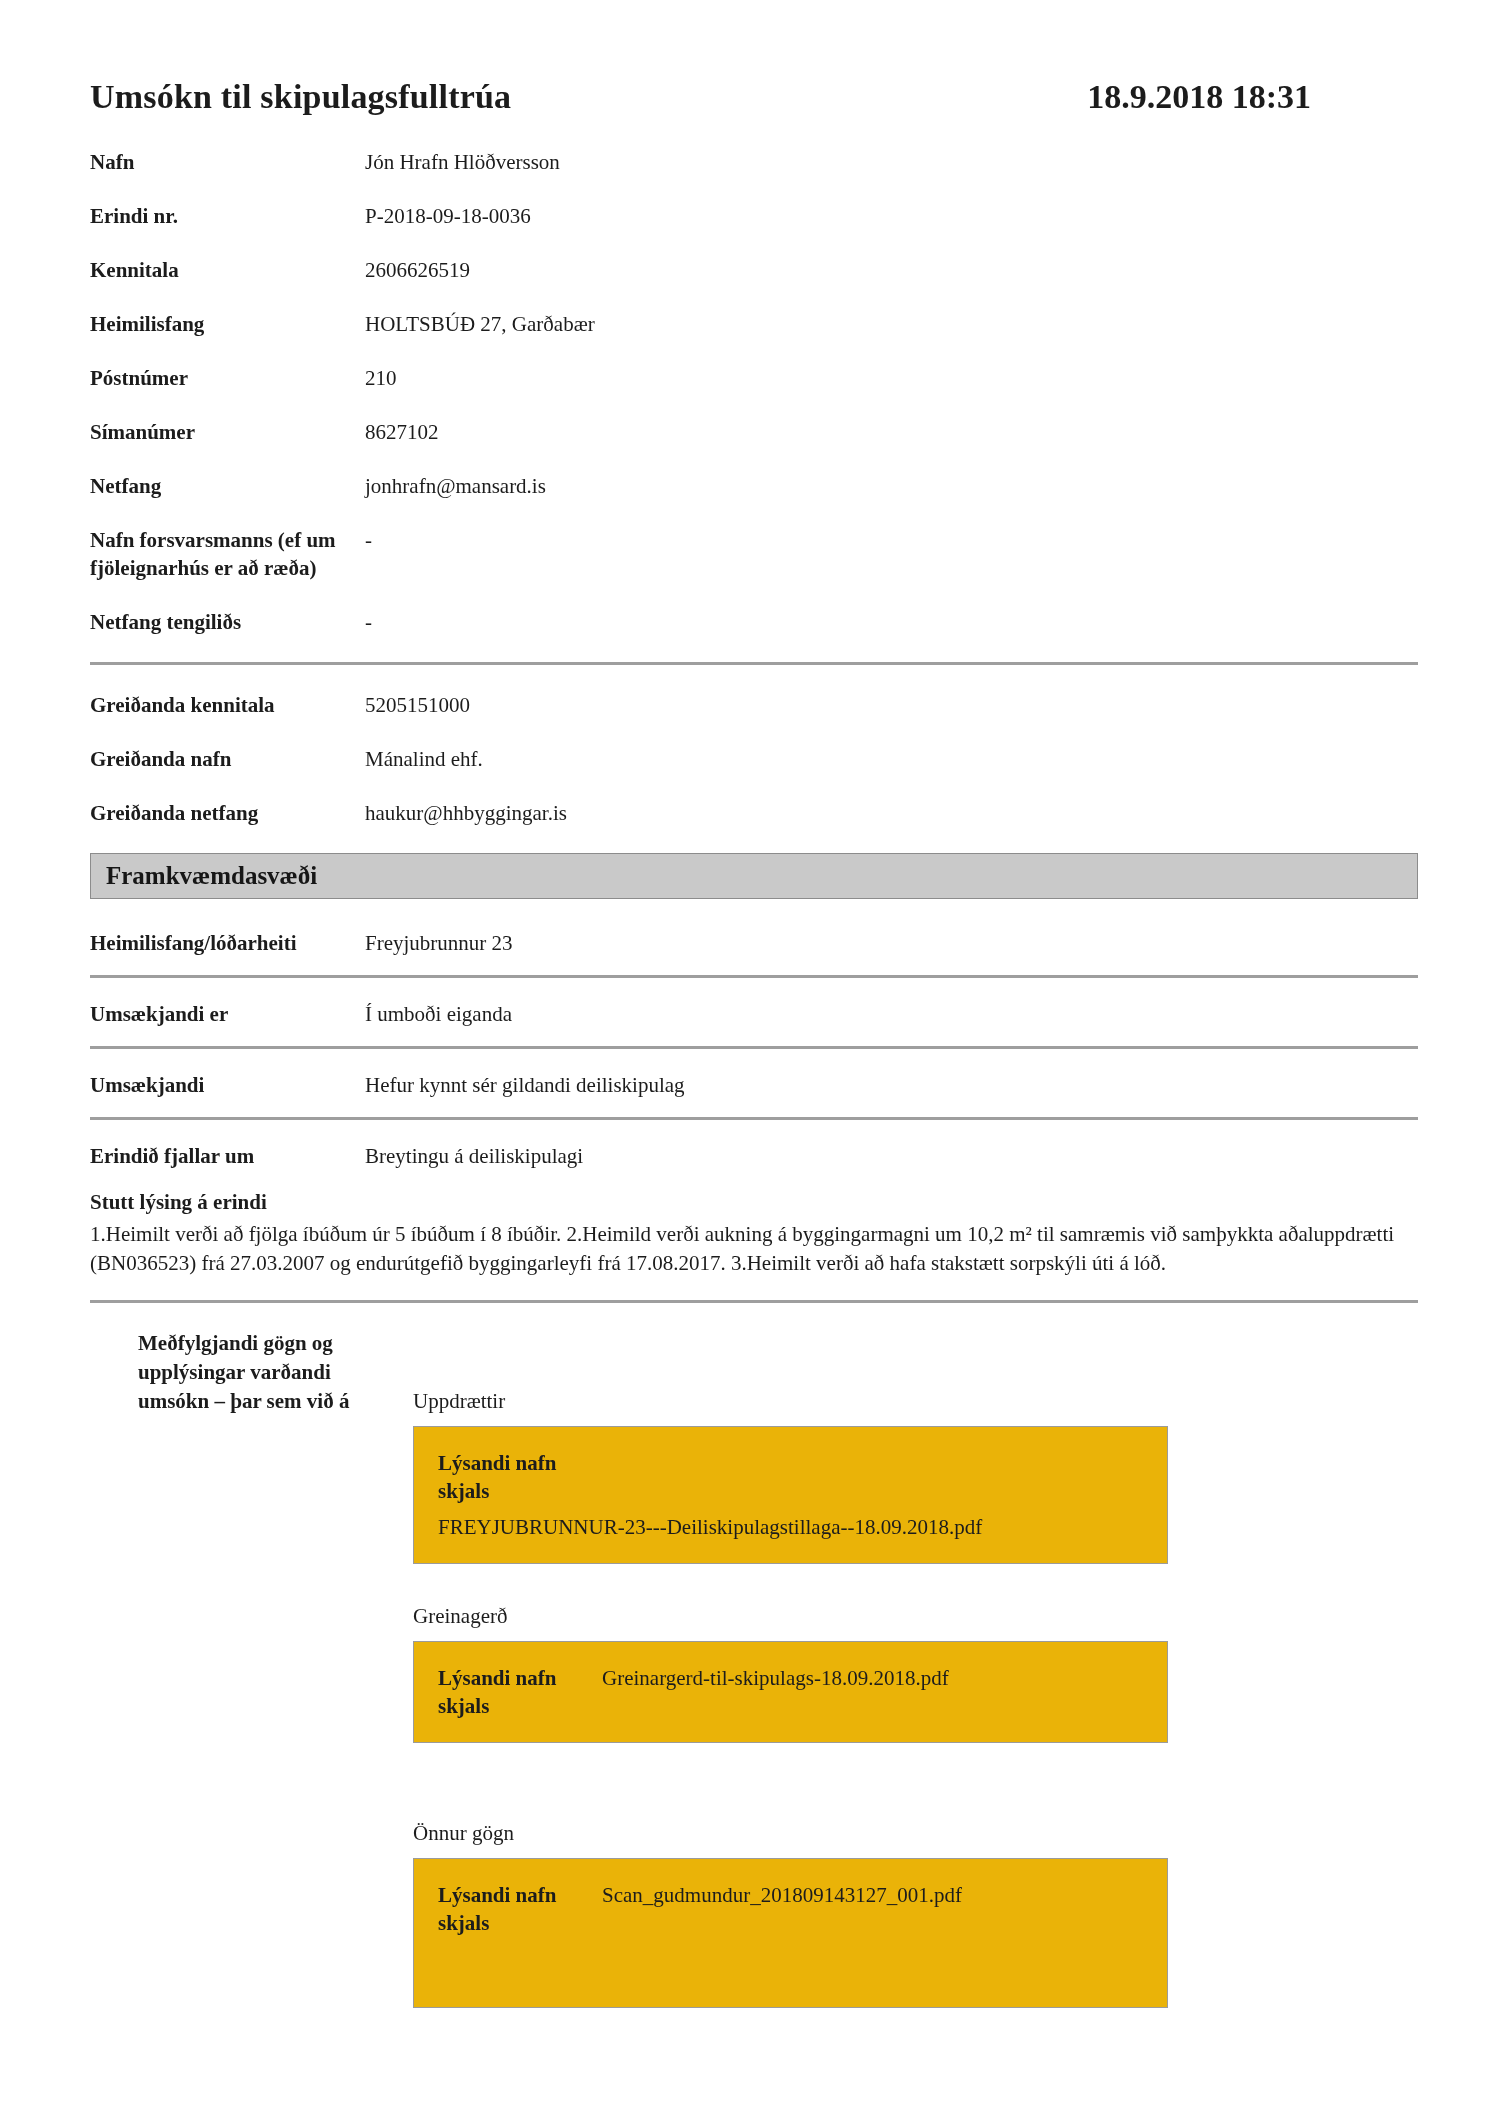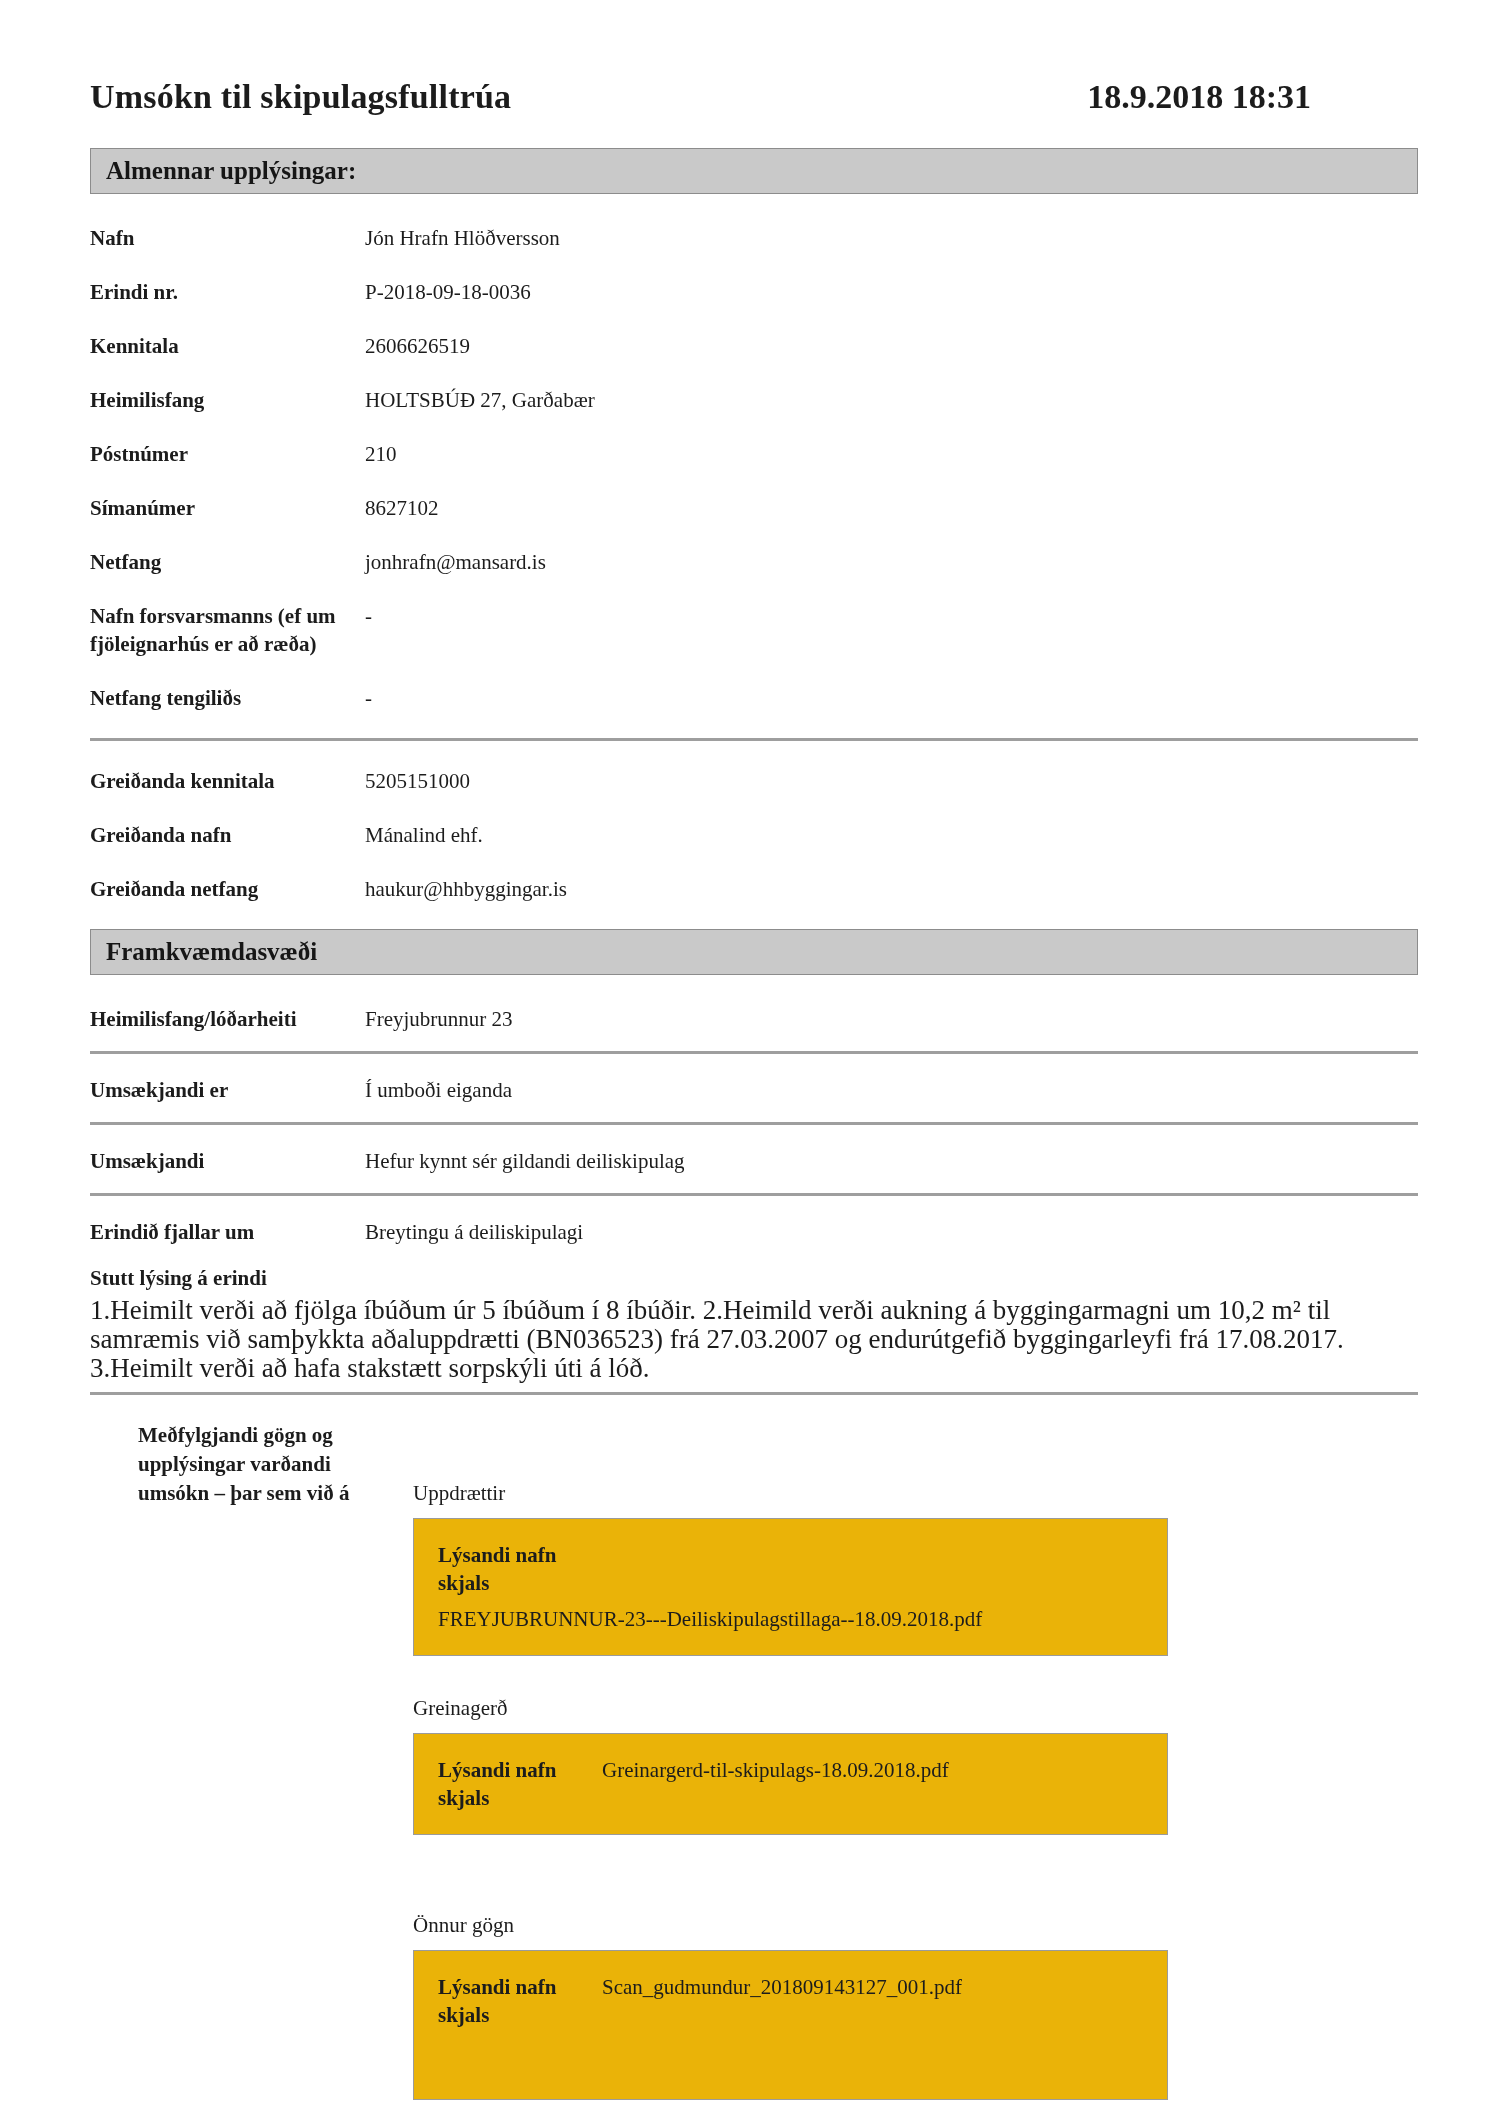--- a/index.html
+++ b/index.html
@@ -69,23 +69,23 @@
   .proj .row { margin-bottom: 18px; }
   .proj .divider { margin: 0 0 22px 0; }
 
   .desc-label {
     font-weight: bold;
     font-size: 21px;
     line-height: 28px;
     margin-bottom: 4px;
   }
   .desc-text {
-    font-size: 27px;
+    font-size: 21px;
     line-height: 29px;
-    margin-bottom: 9px;
+    margin-bottom: 22px;
   }
   .attach {
     display: flex;
   }
   .attach-label {
     width: 251px;
     min-width: 251px;
     padding-right: 24px;
     font-weight: bold;
     font-size: 21px;
@@ -132,21 +132,20 @@
 </head>
 <body>
 
 <div class="page">
 
   <div class="doc-header">
     <div class="doc-title">Umsókn til skipulagsfulltrúa</div>
     <div class="doc-date">18.9.2018 18:31</div>
   </div>
 
-  <div class="section-bar">Almennar upplýsingar:</div>
 
   <div class="row">
     <div class="label">Nafn</div>
     <div class="value">Jón Hrafn Hlöðversson</div>
   </div>
   <div class="row">
     <div class="label">Erindi nr.</div>
     <div class="value">P-2018-09-18-0036</div>
   </div>
   <div class="row">

